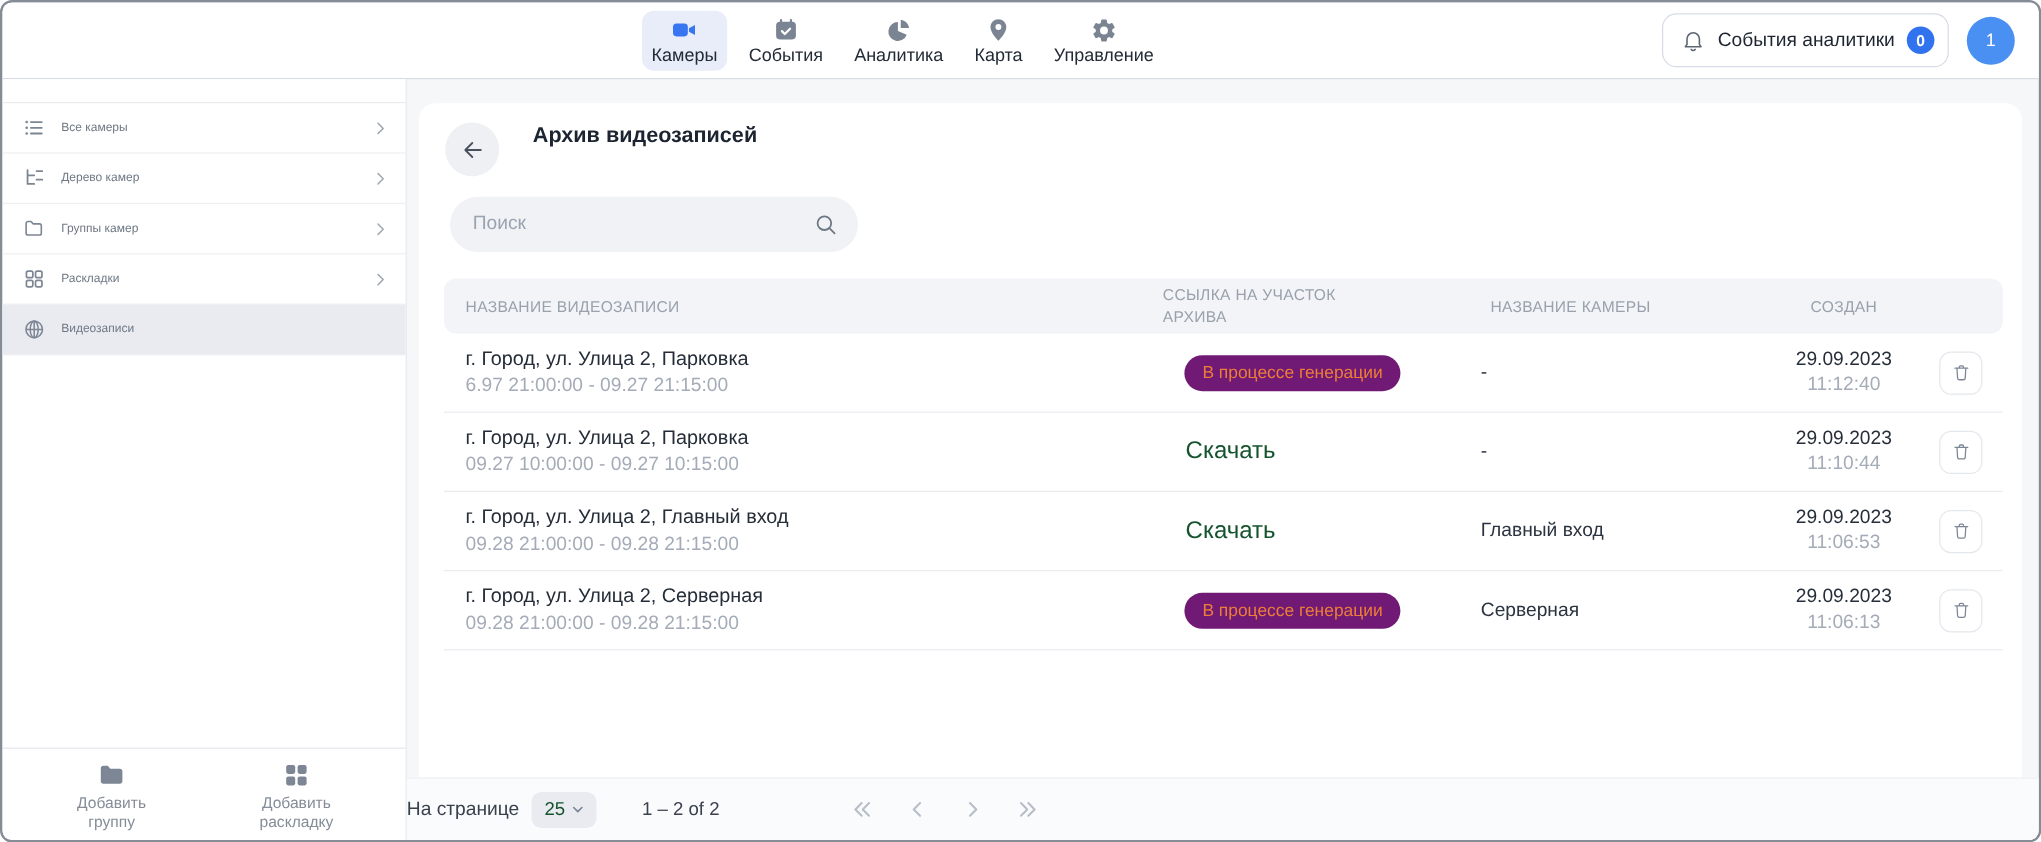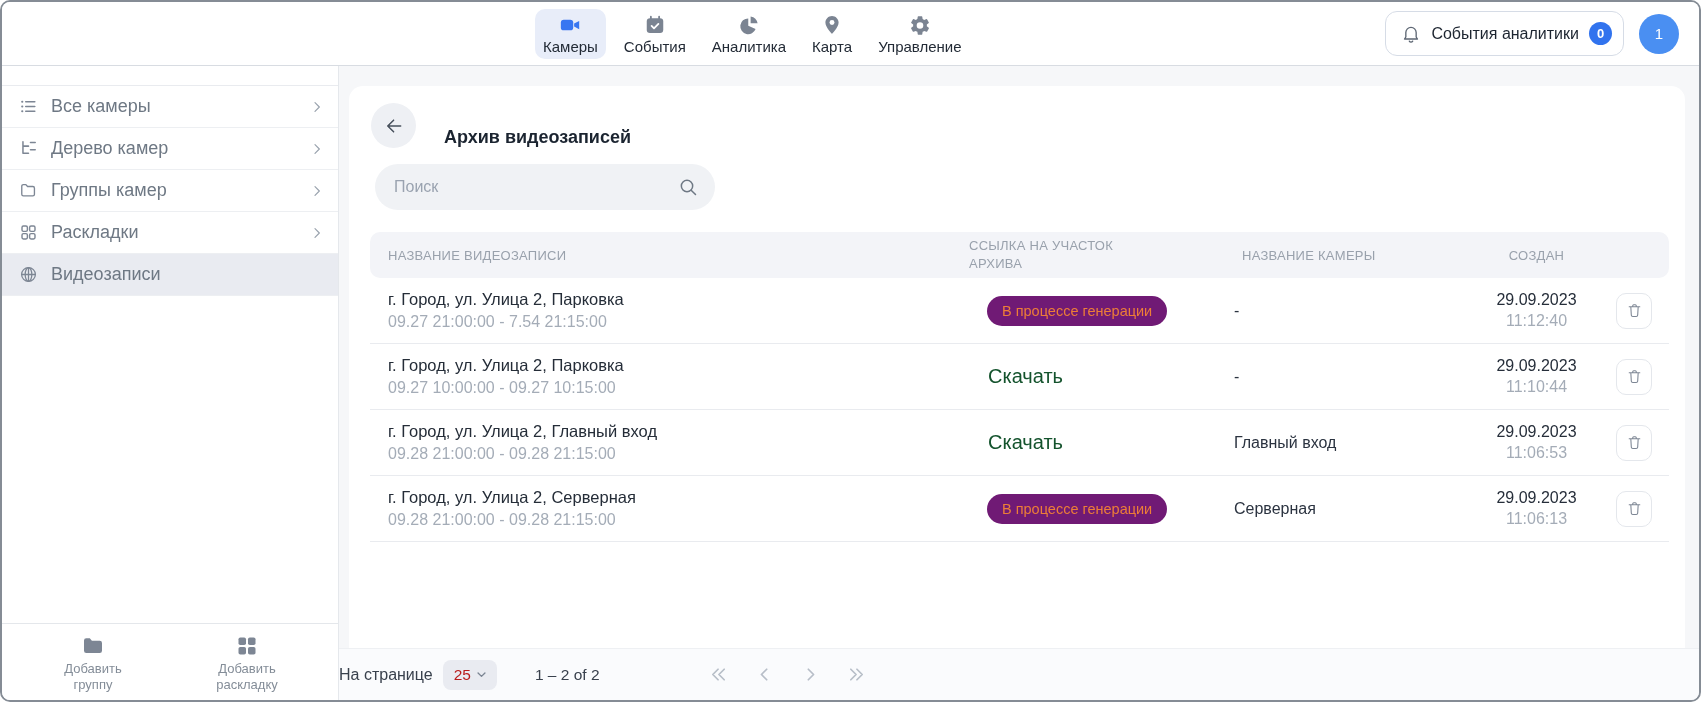--- a/index.html
+++ b/index.html
@@ -18,32 +18,32 @@
   .nav-tab.active .icon{color:#3876f1;}
   .top-right{margin-left:auto;display:flex;align-items:center;gap:15px;padding-right:20px;}
   .events-btn{display:flex;align-items:center;gap:10px;height:45px;padding:0 11px 0 15px;background:#fff;border:1px solid #d6dce6;border-radius:12px;font-size:16px;color:#1d2530;cursor:pointer;font-family:inherit;}
   .events-btn .icon{width:20px;height:20px;color:#5d6673;}
   .count-badge{min-width:23px;height:23px;padding:0 6px;border-radius:12px;background:#3173ee;color:#fff;font-size:13px;font-weight:bold;display:flex;align-items:center;justify-content:center;}
   .avatar{width:40px;height:40px;border-radius:50%;background:#4a8ff2;color:#fff;font-size:15px;display:flex;align-items:center;justify-content:center;cursor:pointer;}
   
   .body{flex:1;min-height:0;display:flex;}
   .sidebar{width:337px;min-width:337px;background:#fff;border-right:1px solid #e5e8ec;display:flex;flex-direction:column;}
   .side-items{margin-top:19px;border-top:1px solid #e9ebef;}
-  .side-item{height:42px;display:flex;align-items:center;gap:13px;padding:0 13px 0 17px;border-bottom:1px solid #edeff2;color:#6e7884;font-size:18px;cursor:pointer;}
+  .side-item{height:42px;display:flex;align-items:center;gap:13px;padding:0 13px 0 17px;border-bottom:1px solid #edeff2;color:#6e7884;font-size:10px;cursor:pointer;}
   .side-item .icon{width:19px;height:19px;color:#7d8694;}
   .side-item .chev{margin-left:auto;width:16px;height:16px;color:#9aa3ae;}
   .side-item.active{background:#e9ebf1;}
   .sidebar-footer{margin-top:auto;border-top:1px solid #e4e7eb;padding:9px 0 6px;display:flex;justify-content:center;gap:58px;}
   .side-btn{display:flex;flex-direction:column;align-items:center;gap:3px;color:#848d98;font-size:13px;text-align:center;cursor:pointer;width:96px;line-height:1.25;background:none;border:none;font-family:inherit;}
   .side-btn .icon{width:24px;height:24px;color:#7d8694;}
   
   .main-wrap{flex:1;display:flex;flex-direction:column;min-width:0;}
   .main-pad{flex:1;min-height:0;padding:20px 14px 0 10px;display:flex;}
   .card{background:#fff;border-radius:14px 14px 0 0;flex:1;padding:16px 16px 0;display:flex;flex-direction:column;min-width:0;}
-  .card-head{display:flex;align-items:flex-end;gap:28px;padding:0 0 0 6px;height:46px;}
+  .card-head{display:flex;align-items:flex-start;gap:28px;padding:0 0 0 6px;height:46px;}
   .back-btn{width:45px;height:45px;border-radius:50%;background:#eef0f4;border:none;color:#47505c;display:flex;align-items:center;justify-content:center;cursor:pointer;}
   .back-btn .icon{width:20px;height:20px;}
   .page-title{font-size:18px;font-weight:bold;color:#1b2430;margin:0;}
   .filters{display:flex;align-items:center;margin:16px 3px 0 10px;}
   .search{width:340px;height:46px;background:#f0f2f5;border-radius:24px;display:flex;align-items:center;padding:0 17px;}
   .search input{flex:1;border:none;background:transparent;outline:none;font-size:16px;color:#2b3340;font-family:inherit;}
   .search input::placeholder{color:#9aa3b0;}
   .search .icon{width:20px;height:20px;color:#6e7884;}
   .date-inputs{margin-left:auto;display:flex;gap:12px;}
   .date-input{width:245px;height:46px;border:1px solid #d6dbe4;border-radius:10px;padding:0 15px;font-size:16px;color:#2b3340;background:#fff;outline:none;font-family:inherit;}
@@ -65,21 +65,21 @@
   .row-period{font-size:16px;color:#a4acb7;margin-top:4px;}
   .download-link{color:#14532d;font-size:20px;text-decoration:none;margin-left:19px;cursor:pointer;}
   .status-badge{background:#701a75;color:#ed7e37;font-size:14.5px;padding:7px 15px;border-radius:16px;margin-left:18px;white-space:nowrap;}
   .date-line{font-size:16px;color:#262e3a;}
   .time-line{font-size:16px;color:#a4acb7;margin-top:3px;}
   .trash-btn{width:36px;height:36px;border:1px solid #e4e7ec;border-radius:10px;background:#fff;color:#7d8694;display:flex;align-items:center;justify-content:center;cursor:pointer;}
   .trash-btn .icon{width:17px;height:17px;}
   
   .footer{height:52px;min-height:52px;background:#fafbfd;border-top:1px solid #eef0f3;display:flex;align-items:center;padding-right:24px;}
   .pp-label{font-size:16px;color:#39414d;}
-  .pp-select{display:flex;align-items:center;gap:3px;background:#e9ebf1;border-radius:8px;height:30px;padding:0 8px 0 11px;margin-left:10px;font-size:15.5px;color:#b91c1c;cursor:pointer;}
+  .pp-select{display:flex;align-items:center;gap:3px;background:#e9ebf1;border-radius:8px;height:30px;padding:0 8px 0 11px;margin-left:10px;font-size:15.5px;color:#14532d;cursor:pointer;}
   .pp-select .icon{width:15px;height:15px;color:#7c8694;}
   .range{font-size:15.5px;color:#39414d;margin-left:38px;}
   .pager{display:flex;align-items:center;gap:25px;margin-left:108px;}
   .pager .pg{width:21px;height:21px;color:#b7bec8;cursor:pointer;display:flex;}
   .icon{display:inline-flex;}
   .icon svg{width:100%;height:100%;display:block;}
 </style>
 </head>
 <body>
 
@@ -276,21 +276,21 @@
                 <span class="th-wrap">ССЫЛКА НА УЧАСТОК АРХИВА</span>
               </div>
               <div class="col-camera cell">НАЗВАНИЕ КАМЕРЫ</div>
               <div class="col-date cell">СОЗДАН</div>
               <div class="col-actions cell"></div>
             </div>
             <div id="rows">
                 <div class="trow">
                   <div class="col-name cell">
                     <div class="row-title">г. Город, ул. Улица 2, Парковка</div>
-                    <div class="row-period">09.27 21:00:00 - 7.54 21:15:00</div>
+                    <div class="row-period">6.97 21:00:00 - 09.27 21:15:00</div>
                   </div>
                   <div class="col-link cell">
                     <span class="status-badge">В процессе генерации</span>
                   </div>
                   <div class="col-camera cell">-</div>
                   <div class="col-date cell">
                     <div class="date-line">29.09.2023</div>
                     <div class="time-line">11:12:40</div>
                   </div>
                   <div class="col-actions cell">

